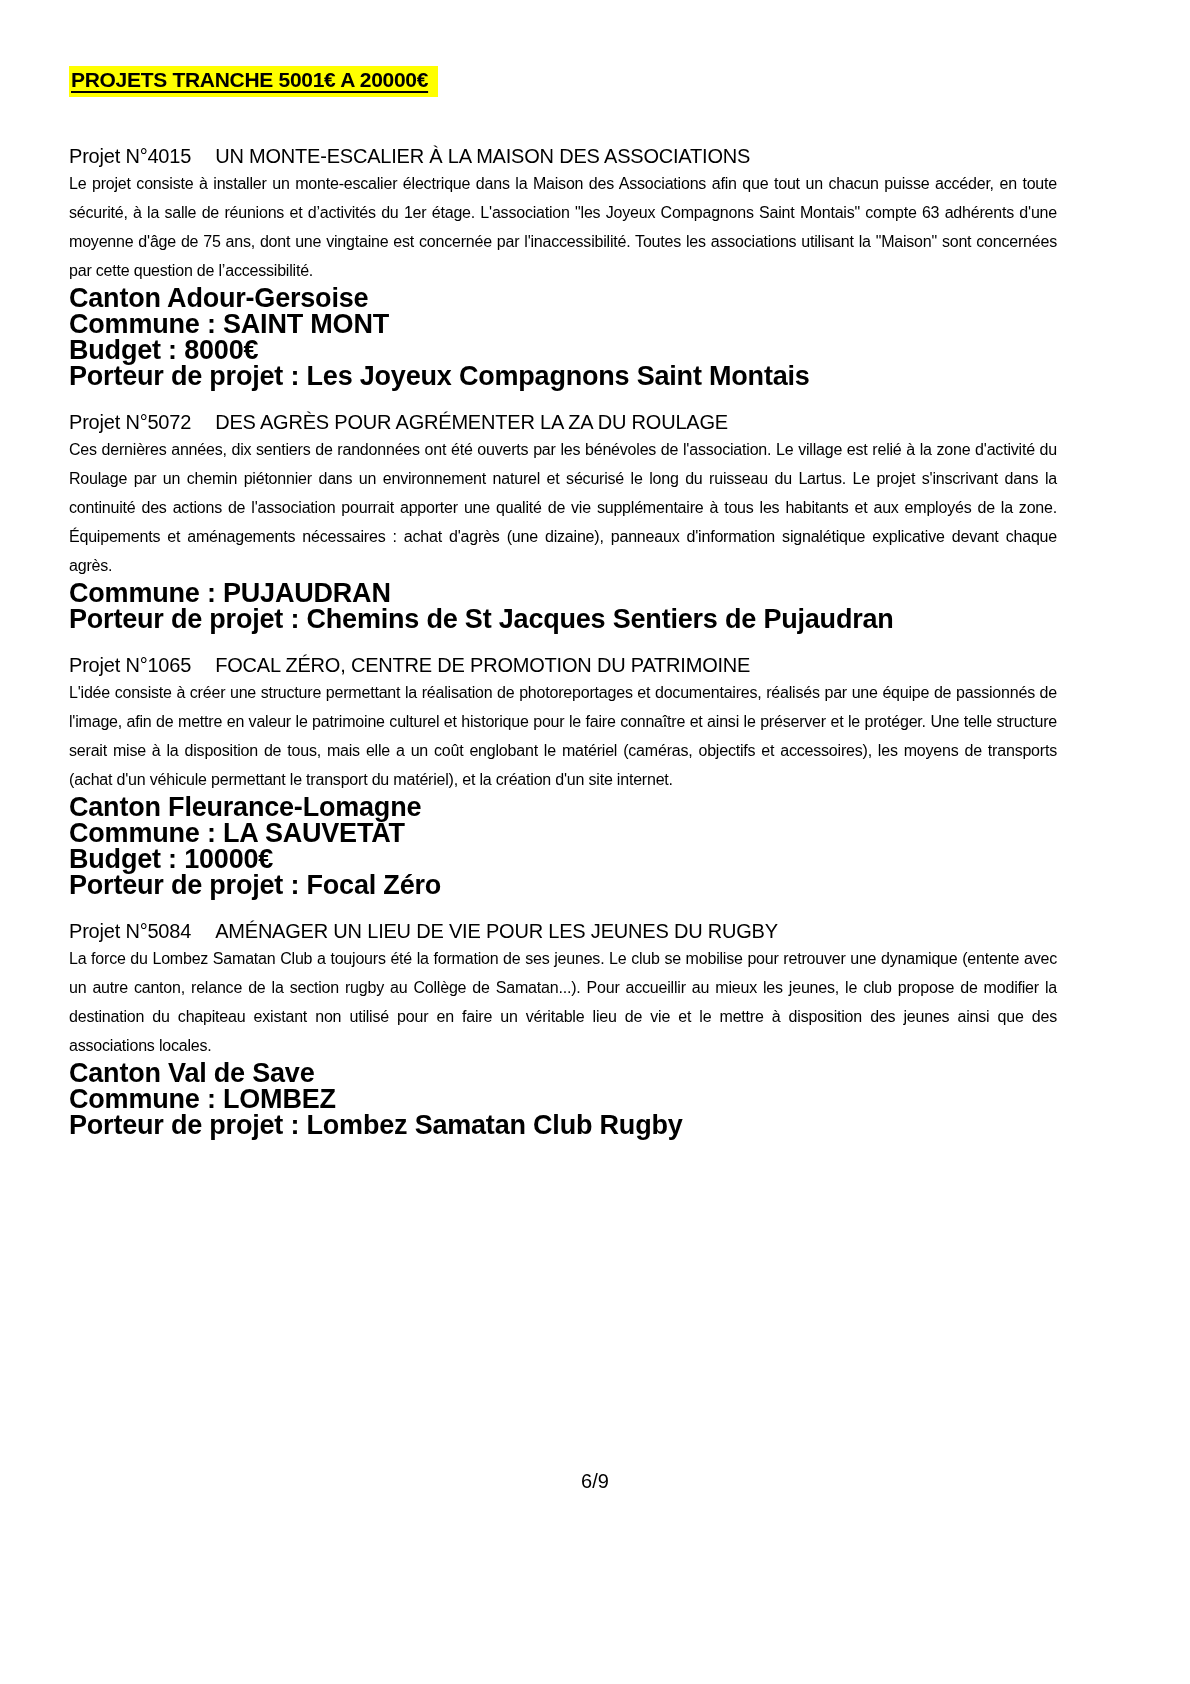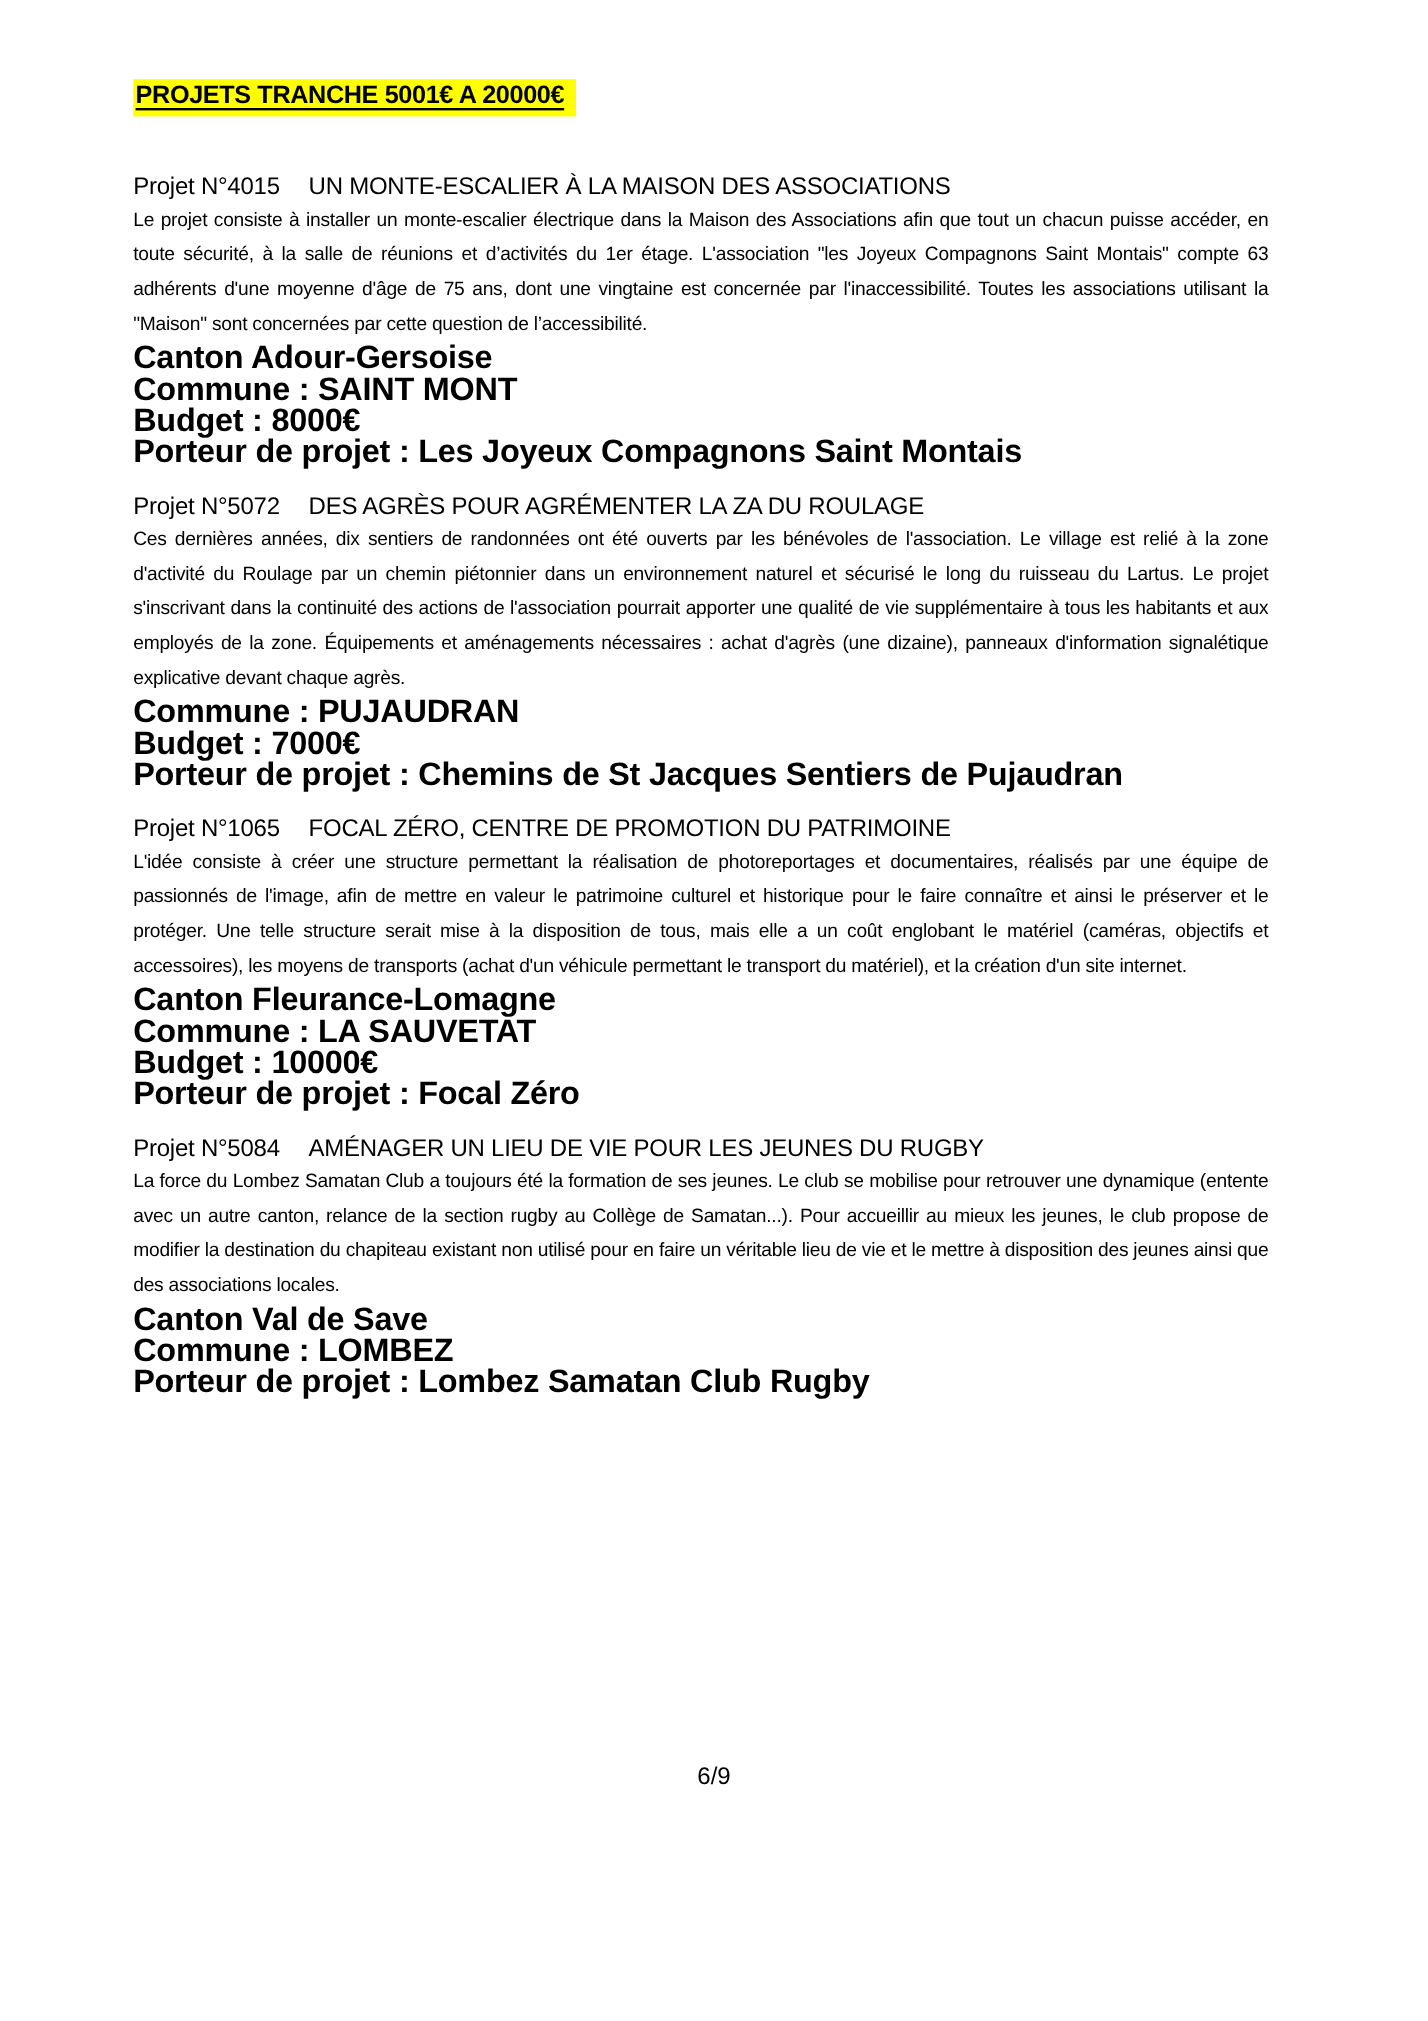--- a/index.html
+++ b/index.html
@@ -5,21 +5,21 @@
   html, body { margin: 0; padding: 0; }
   body {
     width: 1190px;
     height: 1684px;
     background: #ffffff;
     color: #000000;
     font-family: "Liberation Sans", sans-serif;
     position: relative;
     overflow: hidden;
   }
-  .page { padding: 66px 133px 0 111px; }
+  .page { padding: 66px 133px 0 69px; }
 
   .title-wrap { margin: 0 0 46px 0; }
   .doc-title {
     display: inline-block;
     background: #ffff00;
     font-weight: 700;
     font-size: 21px;
     line-height: 26px;
     letter-spacing: -0.3px;
     text-decoration: underline;
@@ -84,21 +84,20 @@
     <div class="meta">Budget : 8000€</div>
     <div class="meta">Porteur de projet : Les Joyeux Compagnons Saint Montais</div>
   </section>
 
   <section class="project">
     <div class="project-header">
       <span class="project-number">Projet N°5072</span><span class="project-title">DES AGRÈS POUR AGRÉMENTER LA ZA DU ROULAGE</span>
     </div>
     <p class="description">Ces dernières années, dix sentiers de randonnées ont été ouverts par les bénévoles de l'association. Le village est relié à la zone d'activité du Roulage par un chemin piétonnier dans un environnement naturel et sécurisé le long du ruisseau du Lartus. Le projet s'inscrivant dans la continuité des actions de l'association pourrait apporter une qualité de vie supplémentaire à tous les habitants et aux employés de la zone. Équipements et aménagements nécessaires : achat d'agrès (une dizaine), panneaux d'information signalétique explicative devant chaque agrès.</p>
     <div class="meta">Commune : PUJAUDRAN</div>
-    <div class="meta">Budget : 7000€</div>
     <div class="meta">Porteur de projet : Chemins de St Jacques Sentiers de Pujaudran</div>
   </section>
 
   <section class="project">
     <div class="project-header">
       <span class="project-number">Projet N°1065</span><span class="project-title">FOCAL ZÉRO, CENTRE DE PROMOTION DU PATRIMOINE</span>
     </div>
     <p class="description">L'idée consiste à créer une structure permettant la réalisation de photoreportages et documentaires, réalisés par une équipe de passionnés de l'image, afin de mettre en valeur le patrimoine culturel et historique pour le faire connaître et ainsi le préserver et le protéger. Une telle structure serait mise à la disposition de tous, mais elle a un coût englobant le matériel (caméras, objectifs et accessoires), les moyens de transports (achat d'un véhicule permettant le transport du matériel), et la création d'un site internet.</p>
     <div class="meta">Canton Fleurance-Lomagne</div>
     <div class="meta">Commune : LA SAUVETAT</div>

